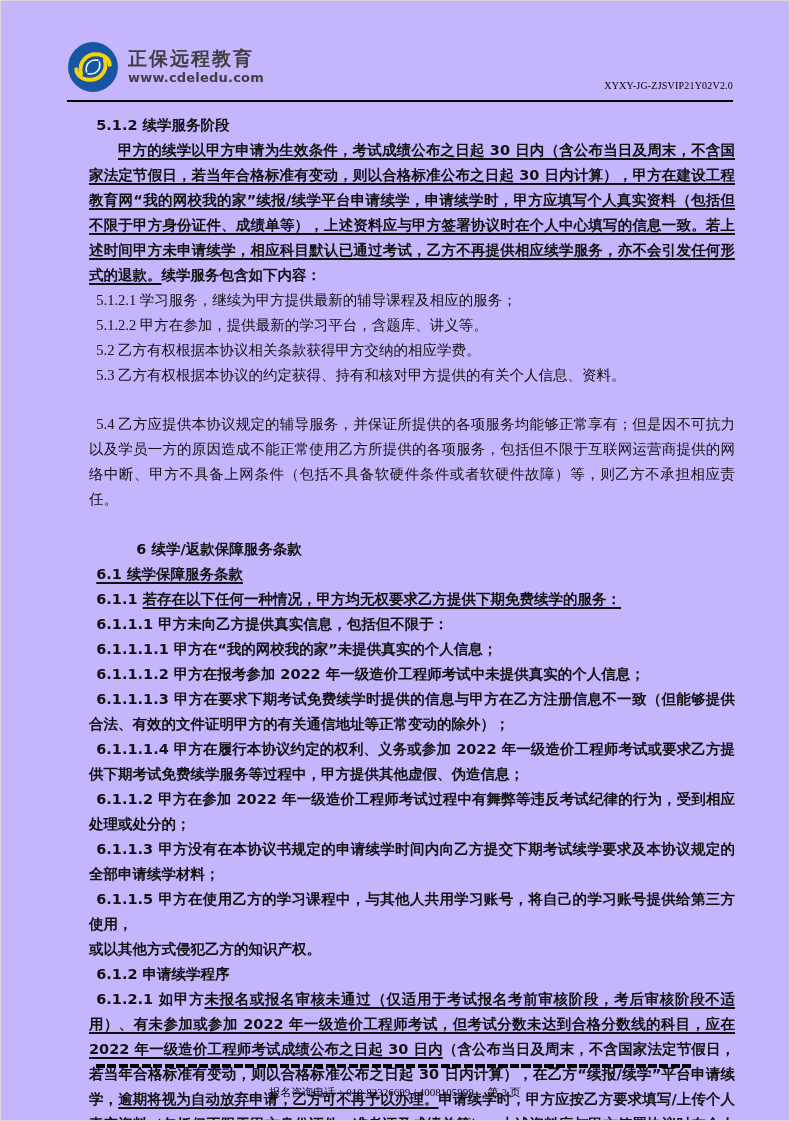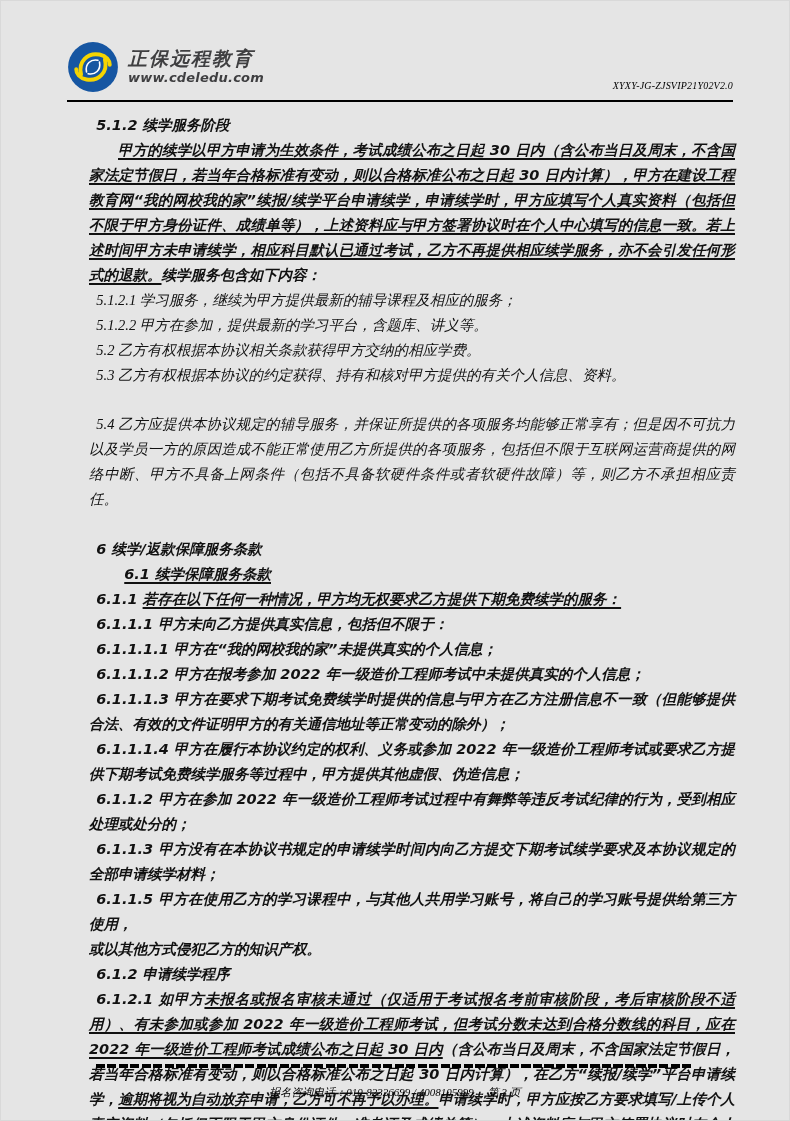--- a/index.html
+++ b/index.html
@@ -1,25 +1,24 @@
 <!DOCTYPE html>
 <html><head>
 <meta charset="utf-8">
 <style>
   html,body{margin:0;padding:0;background:#ffffff;}
   .page{
     position:relative;
     width:790px;height:1121px;
-    background:#e5e5e5;
+    background:#c4b5fd;
     box-sizing:border-box;
     border:1px solid #d9d9d9;
     overflow:hidden;
     font-family:"Liberation Serif","DejaVu Serif",serif;
     color:#111;
-    font-style:italic;
   }
   
   .header{
     position:absolute;top:40px;left:66px;right:56px;
   }
   .header-row{
     display:flex;justify-content:space-between;align-items:flex-end;
   }
   .logo-block{display:flex;align-items:center;gap:9px;}
   .logo-mark{width:52px;height:52px;flex:0 0 auto;}
@@ -95,22 +94,22 @@
   </div>
 
   <div class="content">
       <p class="para bold" style="text-indent: 0.5em;"><span>5.1.2 续学服务阶段</span></p>
       <p class="para bold" style="text-indent: 2em;"><span class="u">甲方的续学以甲方申请为生效条件，考试成绩公布之日起 30 日内（含公布当日及周末，不含国家法定节假日，若当年合格标准有变动，则以合格标准公布之日起 30 日内计算），甲方在建设工程教育网“我的网校我的家”续报/续学平台申请续学，申请续学时，甲方应填写个人真实资料（包括但不限于甲方身份证件、成绩单等），上述资料应与甲方签署协议时在个人中心填写的信息一致。若上述时间甲方未申请续学，相应科目默认已通过考试，乙方不再提供相应续学服务，亦不会引发任何形式的退款。</span><span>续学服务包含如下内容：</span></p>
       <p class="para normal" style="text-indent: 0.5em;"><span>5.1.2.1 学习服务，继续为甲方提供最新的辅导课程及相应的服务；</span></p>
       <p class="para normal" style="text-indent: 0.5em;"><span>5.1.2.2 甲方在参加，提供最新的学习平台，含题库、讲义等。</span></p>
       <p class="para normal" style="text-indent: 0.5em;"><span>5.2 乙方有权根据本协议相关条款获得甲方交纳的相应学费。</span></p>
       <p class="para normal" style="text-indent: 0.5em;"><span>5.3 乙方有权根据本协议的约定获得、持有和核对甲方提供的有关个人信息、资料。</span></p>
       <p class="para normal" style="text-indent: 0.5em; margin-top: 24px;"><span>5.4 乙方应提供本协议规定的辅导服务，并保证所提供的各项服务均能够正常享有；但是因不可抗力以及学员一方的原因造成不能正常使用乙方所提供的各项服务，包括但不限于互联网运营商提供的网络中断、甲方不具备上网条件（包括不具备软硬件条件或者软硬件故障）等，则乙方不承担相应责任。</span></p>
-      <p class="para bold gap-before" style="text-indent: 0.5em;"><span>6 续学/返款保障服务条款</span></p>
-      <p class="para bold" style="text-indent: 0.5em; margin-left: 28px;"><span class="u">6.1 续学保障服务条款</span></p>
+      <p class="para bold gap-before" style="text-indent: 0.5em; margin-left: 40px;"><span>6 续学/返款保障服务条款</span></p>
+      <p class="para bold" style="text-indent: 0.5em;"><span class="u">6.1 续学保障服务条款</span></p>
       <p class="para bold" style="text-indent: 0.5em;"><span>6.1.1 </span><span class="u">若存在以下任何一种情况，甲方均无权要求乙方提供下期免费续学的服务：</span></p>
       <p class="para bold" style="text-indent: 0.5em;"><span>6.1.1.1 甲方未向乙方提供真实信息，包括但不限于：</span></p>
       <p class="para bold" style="text-indent: 0.5em;"><span>6.1.1.1.1 甲方在“我的网校我的家”未提供真实的个人信息；</span></p>
       <p class="para bold" style="text-indent: 0.5em;"><span>6.1.1.1.2 甲方在报考参加 2022 年一级造价工程师考试中未提供真实的个人信息；</span></p>
       <p class="para bold" style="text-indent: 0.5em;"><span>6.1.1.1.3 甲方在要求下期考试免费续学时提供的信息与甲方在乙方注册信息不一致（但能够提供合法、有效的文件证明甲方的有关通信地址等正常变动的除外）；</span></p>
       <p class="para bold" style="text-indent: 0.5em;"><span>6.1.1.1.4 甲方在履行本协议约定的权利、义务或参加 2022 年一级造价工程师考试或要求乙方提供下期考试免费续学服务等过程中，甲方提供其他虚假、伪造信息；</span></p>
       <p class="para bold" style="text-indent: 0.5em;"><span>6.1.1.2 甲方在参加 2022 年一级造价工程师考试过程中有舞弊等违反考试纪律的行为，受到相应处理或处分的；</span></p>
       <p class="para bold" style="text-indent: 0.5em;"><span>6.1.1.3 甲方没有在本协议书规定的申请续学时间内向乙方提交下期考试续学要求及本协议规定的全部申请续学材料；</span></p>
       <p class="para bold" style="text-indent: 0.5em;"><span>6.1.1.5 甲方在使用乙方的学习课程中，与其他人共用学习账号，将自己的学习账号提供给第三方使用，</span></p>
       <p class="para bold" style="text-indent: 0px;"><span>或以其他方式侵犯乙方的知识产权。</span></p>

